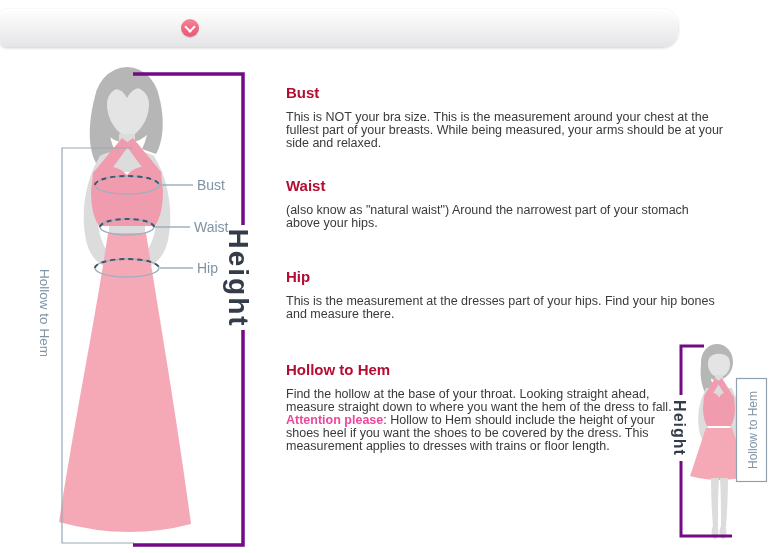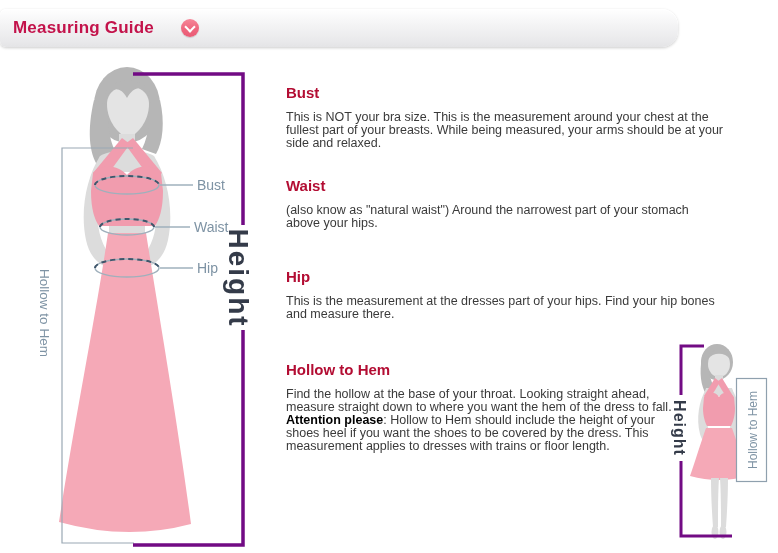--- a/index.html
+++ b/index.html
@@ -35,33 +35,32 @@
   
   .sec-heading {
     position:absolute; left:286px;
     font-size:15px; font-weight:bold; color:#b30d33;
   }
   .sec-body {
     position:absolute; left:286px; width:440px;
     font-size:12.5px; line-height:13px; color:#3a3a3a;
   }
   .sec-body.narrow { width:392px; }
-  .attn { color:#000000; font-weight:bold; }
+  .attn { color:#ec4899; font-weight:bold; }
 
   
   .fig { position:absolute; }
   svg text { font-family:"Liberation Sans", sans-serif; }
 </style>
 </head>
 <body>
 
 <div id="canvas">
 
   <div class="header-bar">
-    <span class="header-title">Measuring Guide</span>
     <span class="chev">
         <i></i>
       </span>
   </div>
 
   <svg class="fig" style="left:30px; top:60px;" width="240" height="493" viewBox="0 0 240 493">
 
     <g>
       <ellipse cx="97" cy="45" rx="33" ry="38" fill="#b6b6b6"></ellipse>
       <path d="M64,40 C57,70 59,93 68,106 L90,99 C78,83 77,60 80,46 Z" fill="#b6b6b6"></path>

